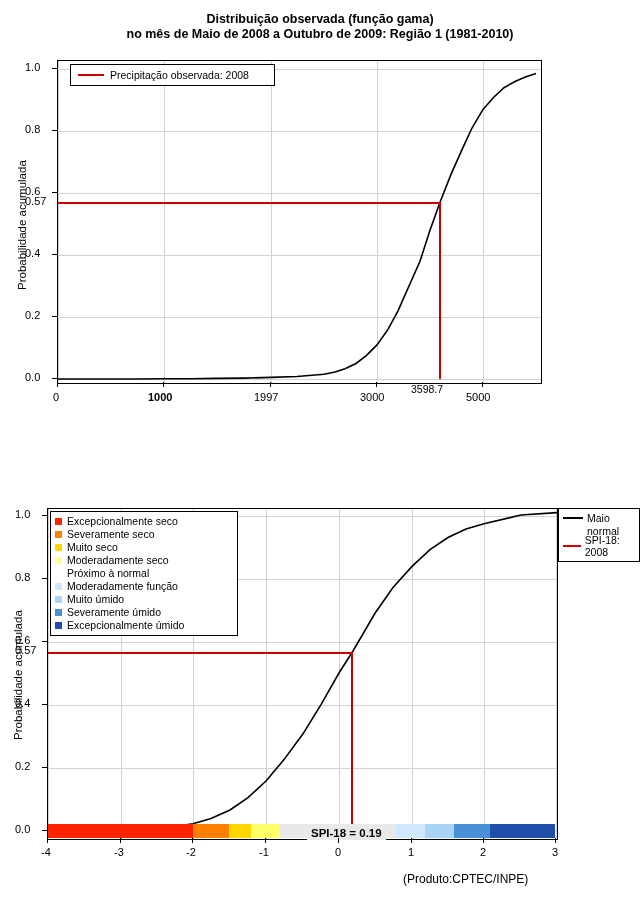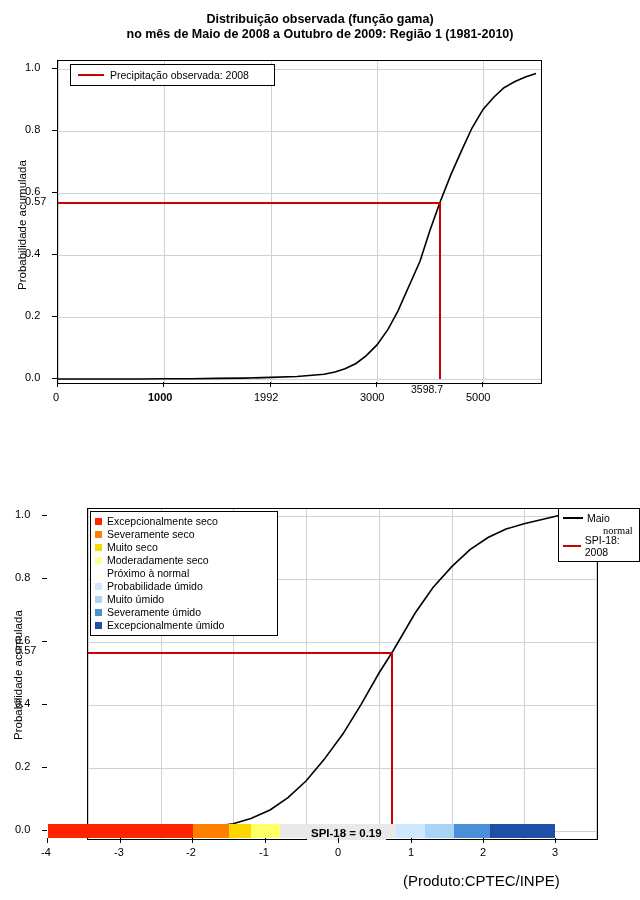--- a/index.html
+++ b/index.html
@@ -85,21 +85,21 @@
   .colorbar div{height:100%;}
   .spi-value{
     position:absolute;
     font-weight:bold;
     font-size:11.5px;
     background:#e9e9e9;
     padding:1px 4px;
   }
   .produto{
     position:absolute;
-    font-size:15px;
+    font-size:12px;
   }
   .val-label{position:absolute;font-size:10.5px;}
 </style>
 </head>
 <body>
 
 <div class="page">
 
   <div class="panel" style="top:0;height:450px;">
 
@@ -155,33 +155,33 @@
     <div class="tick-label" style="left:25px;top:195px;">0.57</div>
 
     <div class="tick-mark" style="left:57px;top:382px;width:1px;height:5px;"></div>
     <div class="tick-mark" style="left:163px;top:382px;width:1px;height:5px;"></div>
     <div class="tick-mark" style="left:270px;top:382px;width:1px;height:5px;"></div>
     <div class="tick-mark" style="left:376px;top:382px;width:1px;height:5px;"></div>
     <div class="tick-mark" style="left:482px;top:382px;width:1px;height:5px;"></div>
 
     <div class="tick-label" style="left:53px;top:391px;">0</div>
     <div class="tick-label" style="left:148px;top:391px;font-weight:bold;">1000</div>
-    <div class="tick-label" style="left:254px;top:391px;">1992</div>
+    <div class="tick-label" style="left:254px;top:391px;">1997</div>
     <div class="tick-label" style="left:360px;top:391px;text-align:center;">3000</div>
     <div class="tick-label" style="left:466px;top:391px;">5000</div>
 
     <div class="val-label" style="left:411px;top:383px;">3598.7</div>
 
     <div class="axis-y-label" style="left:16px;top:290px;">Probabilidade acumulada</div>
   </div>
 
   <div class="panel" style="top:450px;height:450px;">
 
 
-    <div class="plot-area" style="left:47px;top:58px;width:509px;height:330px;margin-left:40px;">
+    <div class="plot-area" style="left:47px;top:58px;width:509px;height:330px;">
 
       <div class="grid-v" style="left:0px;"></div>
       <div class="grid-v" style="left:73px;"></div>
       <div class="grid-v" style="left:145px;"></div>
       <div class="grid-v" style="left:218px;"></div>
       <div class="grid-v" style="left:291px;"></div>
       <div class="grid-v" style="left:364px;"></div>
       <div class="grid-v" style="left:436px;"></div>
       <div class="grid-v" style="left:508px;"></div>
 
@@ -215,21 +215,21 @@
         <div class="row">
             <span class="sq" style="background:#ffff99;"></span>
             <span>Moderadamente seco</span>
           </div>
         <div class="row">
             <span class="sq blank"></span>
             <span>Próximo à normal</span>
           </div>
         <div class="row">
             <span class="sq" style="background:#cfe8ff;"></span>
-            <span>Probabilidade úmido</span>
+            <span>Moderadamente função</span>
           </div>
         <div class="row">
             <span class="sq" style="background:#aad4f5;"></span>
             <span>Muito úmido</span>
           </div>
         <div class="row">
             <span class="sq" style="background:#4a90d9;"></span>
             <span>Severamente úmido</span>
           </div>
         <div class="row">
@@ -237,21 +237,21 @@
             <span>Excepcionalmente úmido</span>
           </div>
       </div>
     </div>
 
     <div class="legend-box" style="left:558px;top:58px;width:80px;height:50px;padding-top:2px;">
       <div class="legend-row" style="height:14px;">
         <span class="legend-line" style="border-top-color:#000;width:20px;margin:0 4px 0 4px;"></span>
         <span>Maio</span>
       </div>
-      <div style="padding-left:44px;height:14px;font-family:Liberation Serif, serif;">normal</div>
+      <div style="padding-left:28px;height:14px;">normal</div>
       <div class="legend-row" style="height:14px;">
         <span class="legend-line" style="width:20px;margin:0 4px 0 4px;"></span>
         <span>SPI-18: 2008</span>
       </div>
     </div>
 
     <div class="tick-mark" style="left:42px;top:380px;width:5px;height:1px;"></div>
     <div class="tick-mark" style="left:42px;top:317px;width:5px;height:1px;"></div>
     <div class="tick-mark" style="left:42px;top:254px;width:5px;height:1px;"></div>
     <div class="tick-mark" style="left:42px;top:191px;width:5px;height:1px;"></div>

